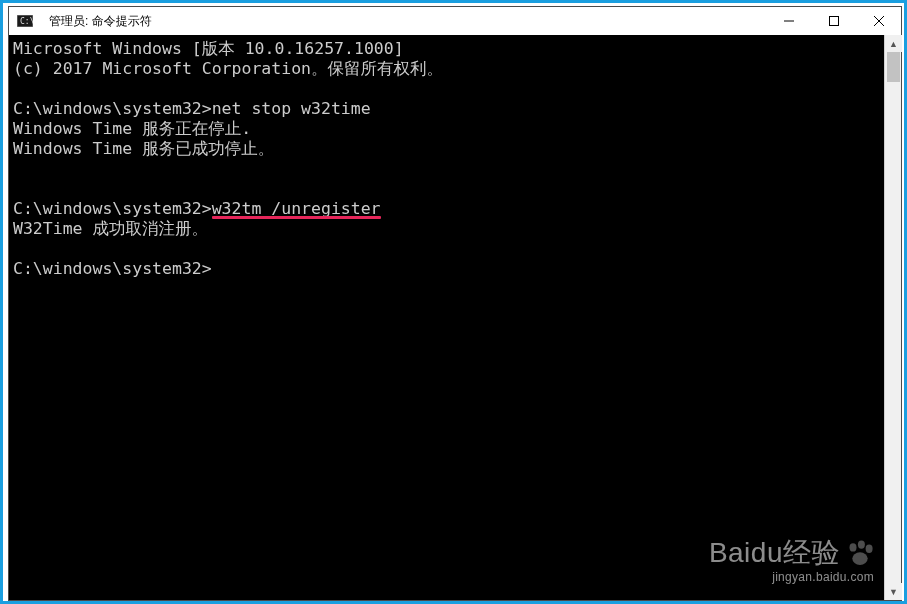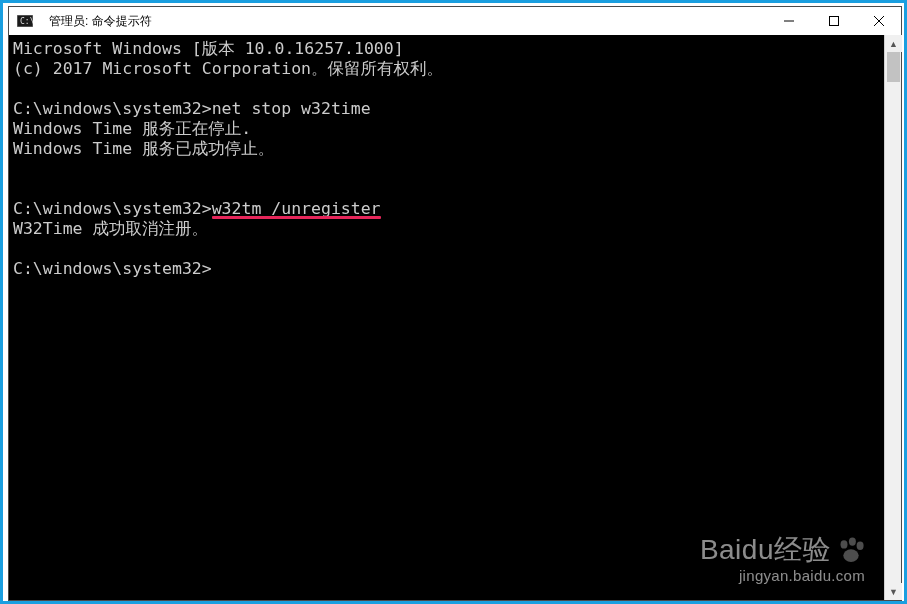--- a/index.html
+++ b/index.html
@@ -103,41 +103,41 @@
   .scroll-arrow.up { top: 0; }
   .scroll-arrow.down { bottom: 0; }
   .scroll-thumb {
     position: absolute;
     left: 2px; top: 17px;
     width: 13px; height: 30px;
     background: #c2c2c2;
   }
   .watermark {
     position: absolute;
-    right: 36px;
+    right: 27px;
     bottom: 16px;
     text-align: right;
     color: rgba(255,255,255,0.55);
     pointer-events: none;
   }
   .watermark .line1 {
     display: flex;
     align-items: center;
     justify-content: flex-end;
     font-size: 28px;
     font-weight: 500;
     letter-spacing: 0.5px;
     gap: 6px;
   }
   .watermark .line1 .paw {
     width: 28px; height: 26px;
     opacity: 0.55;
   }
   .watermark .line2 {
-    font-size: 15px;
+    font-size: 12px;
     margin-top: -2px;
     letter-spacing: 0.3px;
   }
 </style>
 </head>
 <body>
 
 <div class="outer-frame">
 
   <div class="window">

